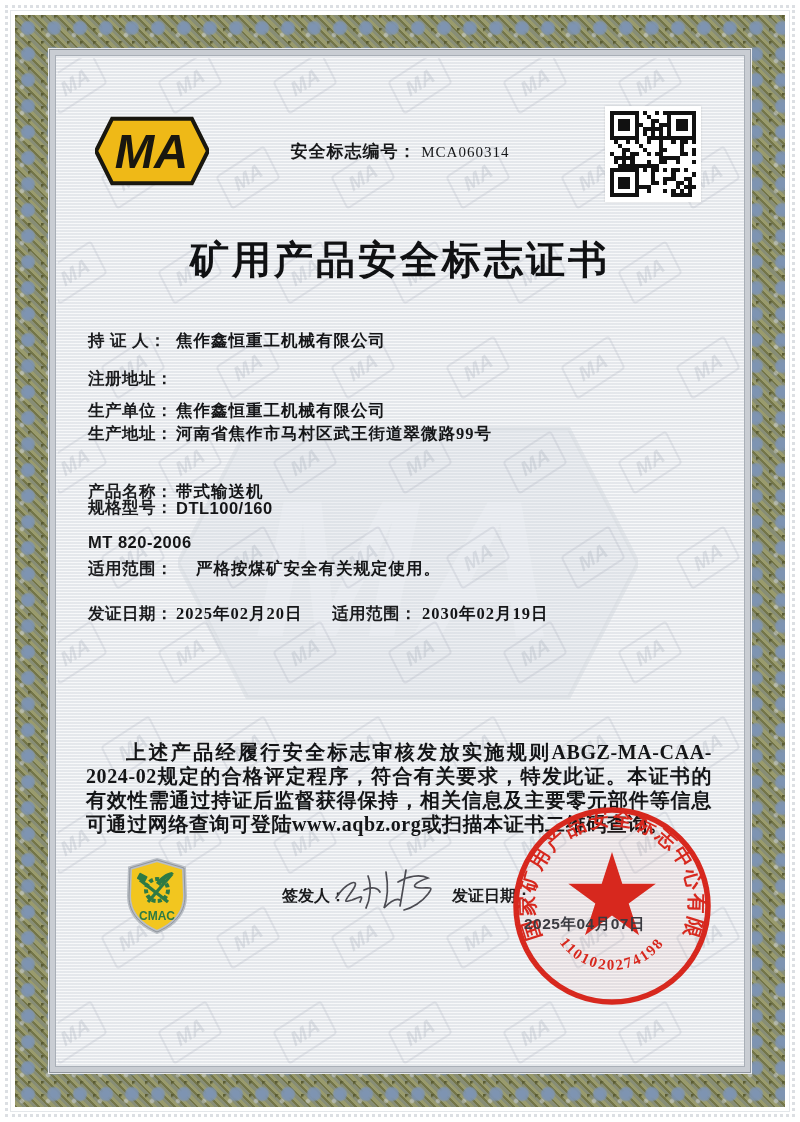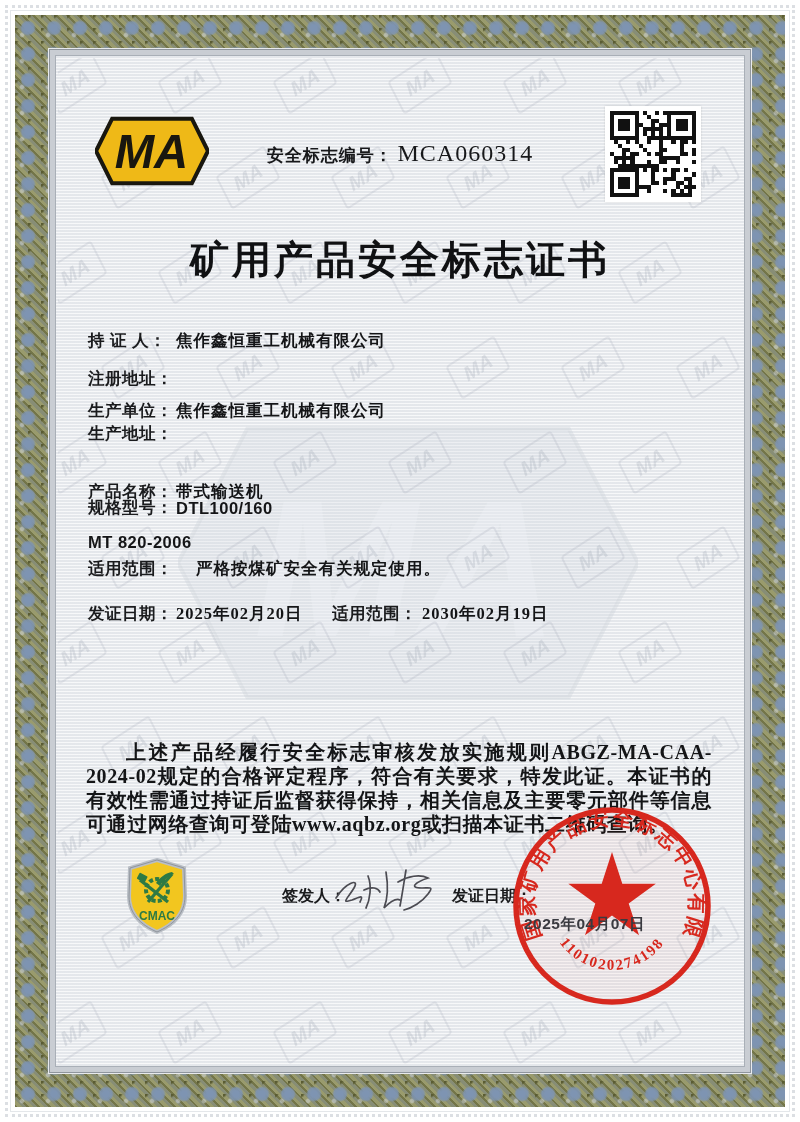--- a/index.html
+++ b/index.html
@@ -25,21 +25,21 @@
   .wm-tag{position:absolute;width:54px;height:33px;border:2px solid rgba(135,145,162,.16);
     border-radius:4px;color:rgba(135,145,162,.20);display:flex;align-items:center;justify-content:center;
     font:italic 900 20px "Liberation Sans",sans-serif;transform:rotate(-33deg) skewX(-6deg);}
   .wm-big{position:absolute;left:120px;top:360px;opacity:.55;}
   .content{position:absolute;inset:0;z-index:2;}
   .abs{position:absolute;}
   
   .ma-logo{left:95px;top:116px;}
   .mark-line{left:0;right:0;top:140px;text-align:center;font-size:17px;color:#17181a;}
   .mark-label{font-weight:bold;letter-spacing:1px;}
-  .mark-value{font-family:"Liberation Serif",serif;font-size:24px;letter-spacing:1px;}
+  .mark-value{font-family:"Liberation Serif",serif;font-size:15px;letter-spacing:1px;}
   .qr-card{left:605px;top:106px;width:96px;height:96px;background:#fff;box-shadow:0 0 2px rgba(0,0,0,.15);
     display:flex;align-items:center;justify-content:center;}
   
   .title{left:0;right:0;top:233px;text-align:center;font-family:Liberation Mono, monospace;
     font-weight:900;font-size:39px;letter-spacing:3px;color:#101113;}
   
   .row{left:88px;right:64px;display:flex;align-items:center;}
   .f-label{font-weight:bold;font-size:16.5px;color:#1a1b1d;flex:0 0 auto;min-width:88px;letter-spacing:.5px;white-space:pre;}
   .f-label.long{min-width:0;margin-right:40px;}
   .f-value{font-family:"Liberation Serif",serif;font-weight:bold;font-size:16.5px;color:#141517;letter-spacing:1px;}
@@ -383,20 +383,21 @@
         </div>
         <div class="abs row" style="top: 368px;">
           <span class="f-label">注册地址：</span>
         </div>
         <div class="abs row" style="top: 400px;">
           <span class="f-label">生产单位：</span>
           <span class="f-value">焦作鑫恒重工机械有限公司</span>
         </div>
         <div class="abs row" style="top: 423px;">
           <span class="f-label">生产地址：</span>
+          <span class="f-value">河南省焦作市马村区武王街道翠微路99号</span>
         </div>
         <div class="abs row" style="top: 481px;">
           <span class="f-label">产品名称：</span>
           <span class="f-value">带式输送机</span>
         </div>
         <div class="abs row" style="top: 497px;">
           <span class="f-label">规格型号：</span>
           <span class="f-value sans">DTL100/160</span>
         </div>
         <div class="abs row" style="top: 533px;">

